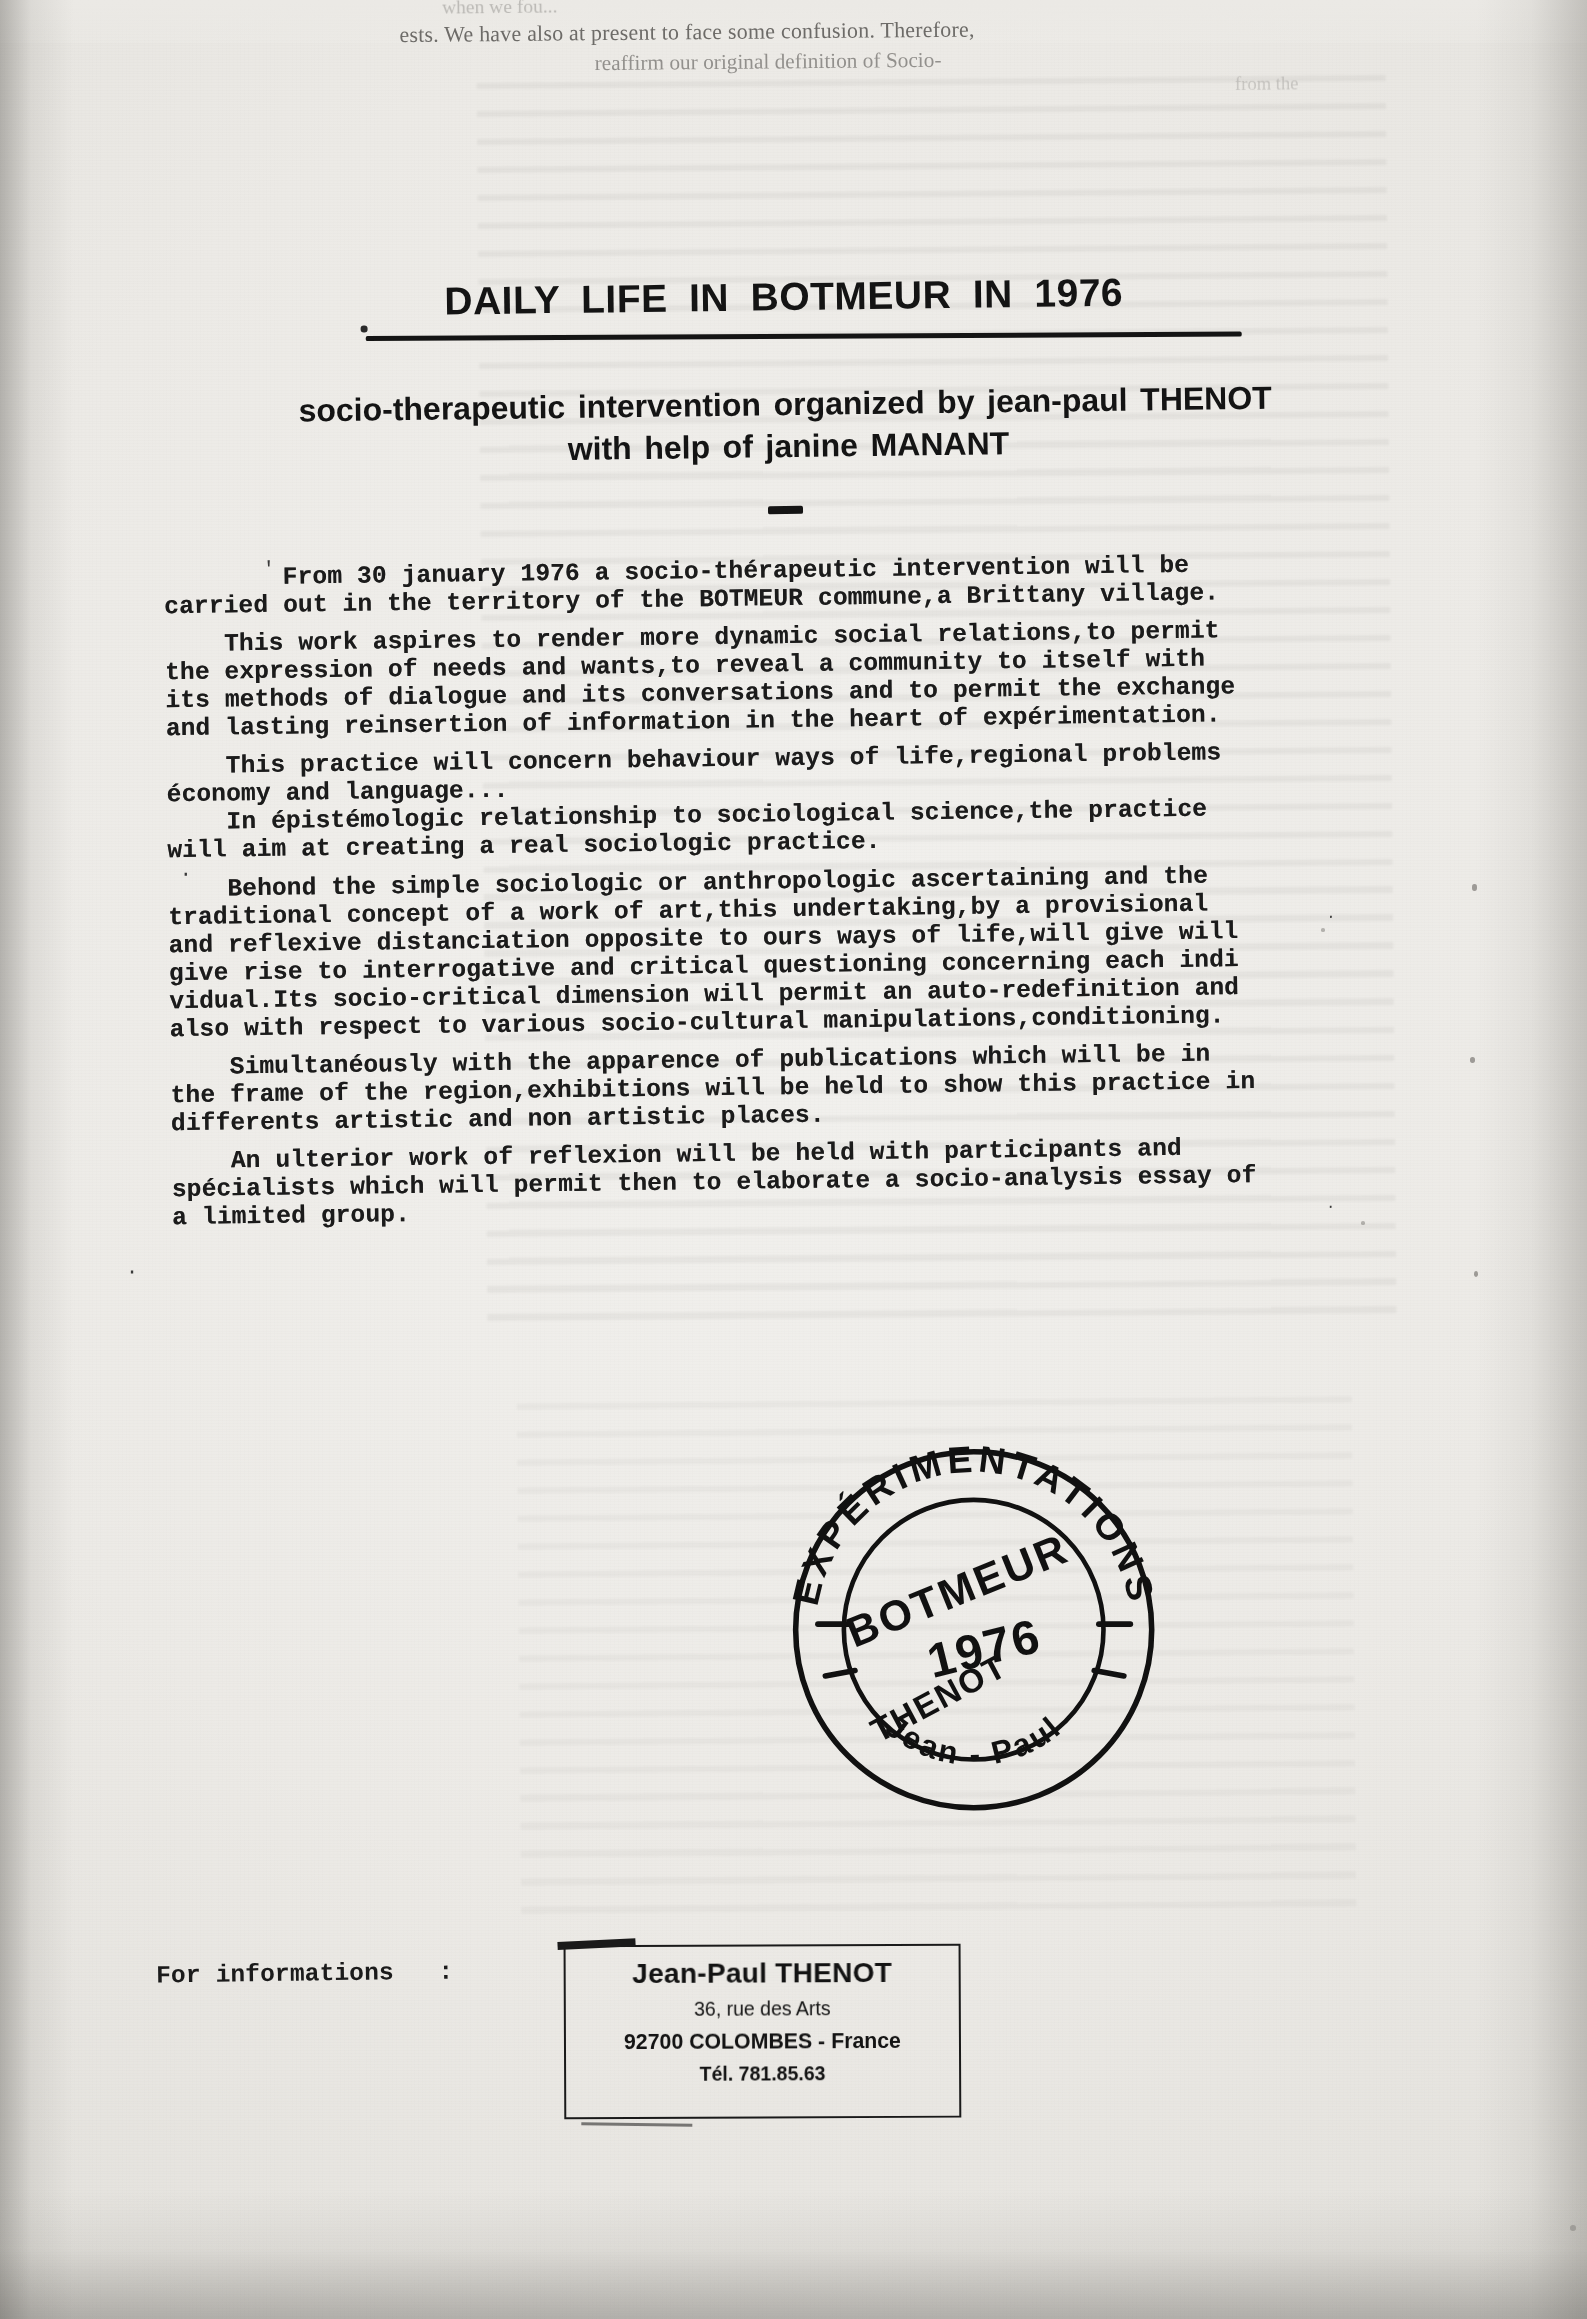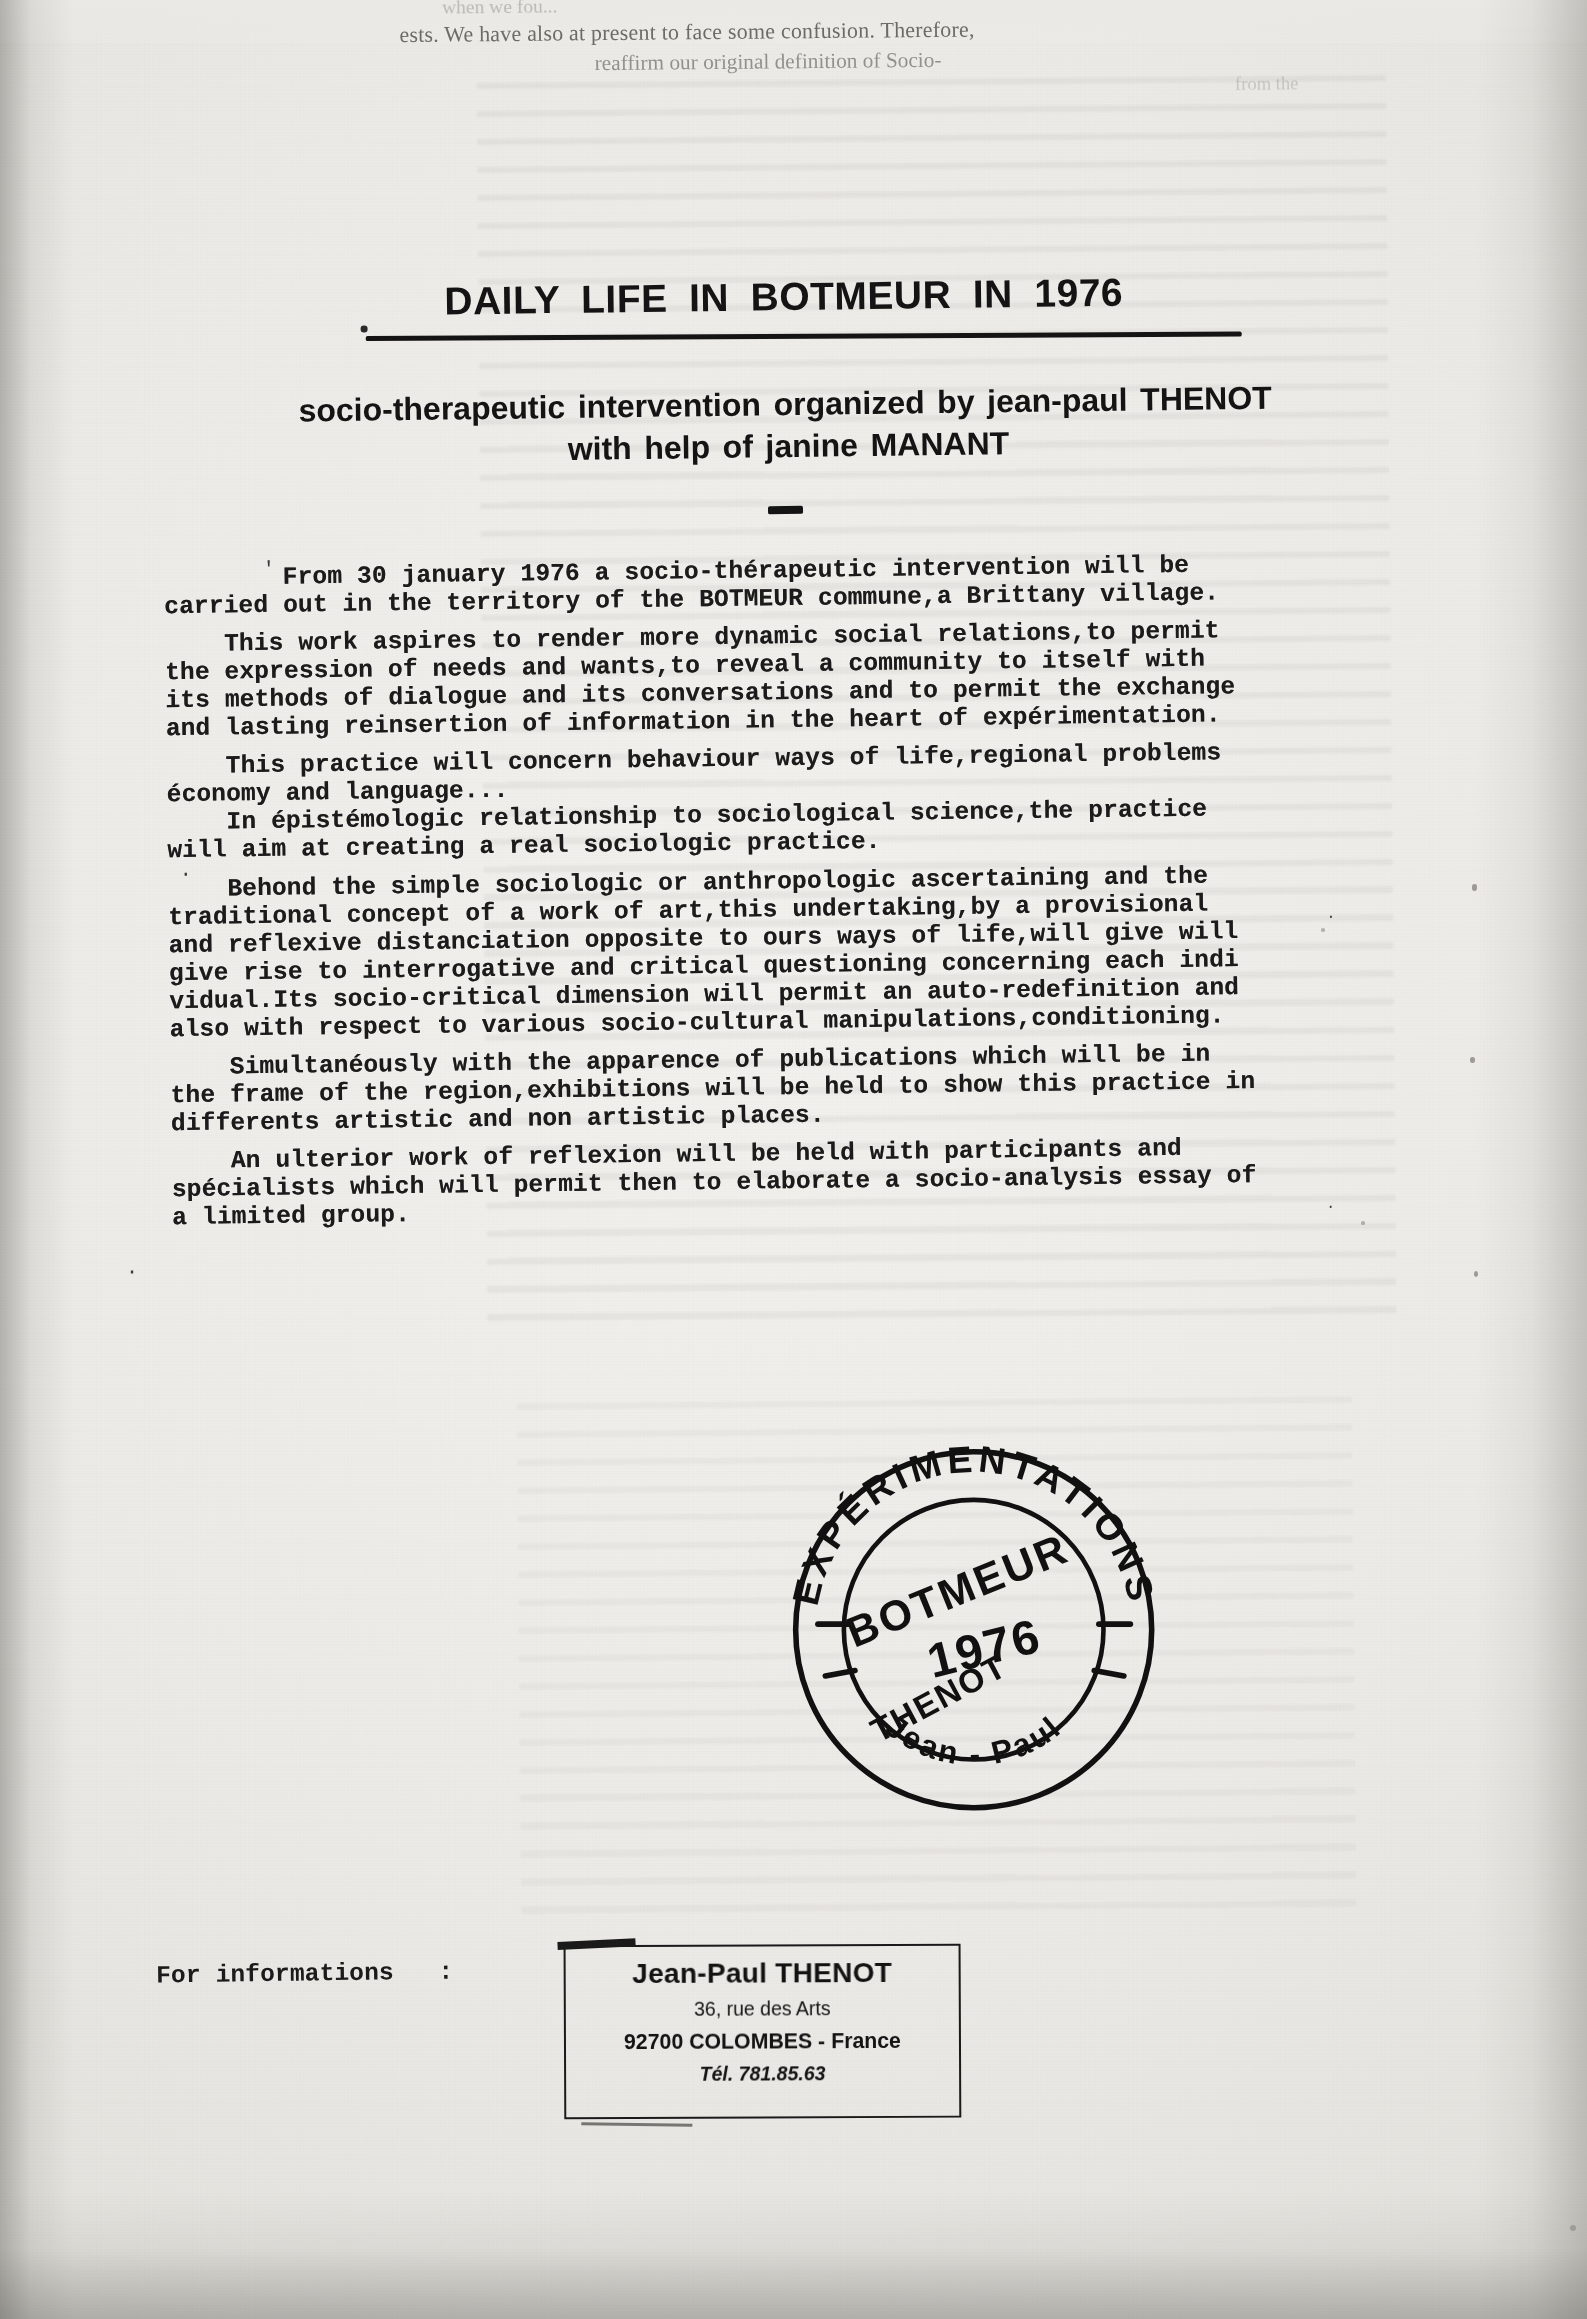--- a/index.html
+++ b/index.html
@@ -305,21 +305,20 @@
   .addr-city {
     font-size: 21.3px;
     font-weight: bold;
     line-height: 1;
     margin-bottom: 12px;
   }
   .addr-tel {
     font-size: 19.5px;
     font-weight: bold;
     line-height: 1;
-    font-style: italic;
   }
 
   
   .speck { position: absolute; background: #5c5a56; border-radius: 50%; opacity: .55; }
 </style>
 </head>
 <body>
 
 <div class="page">
 

